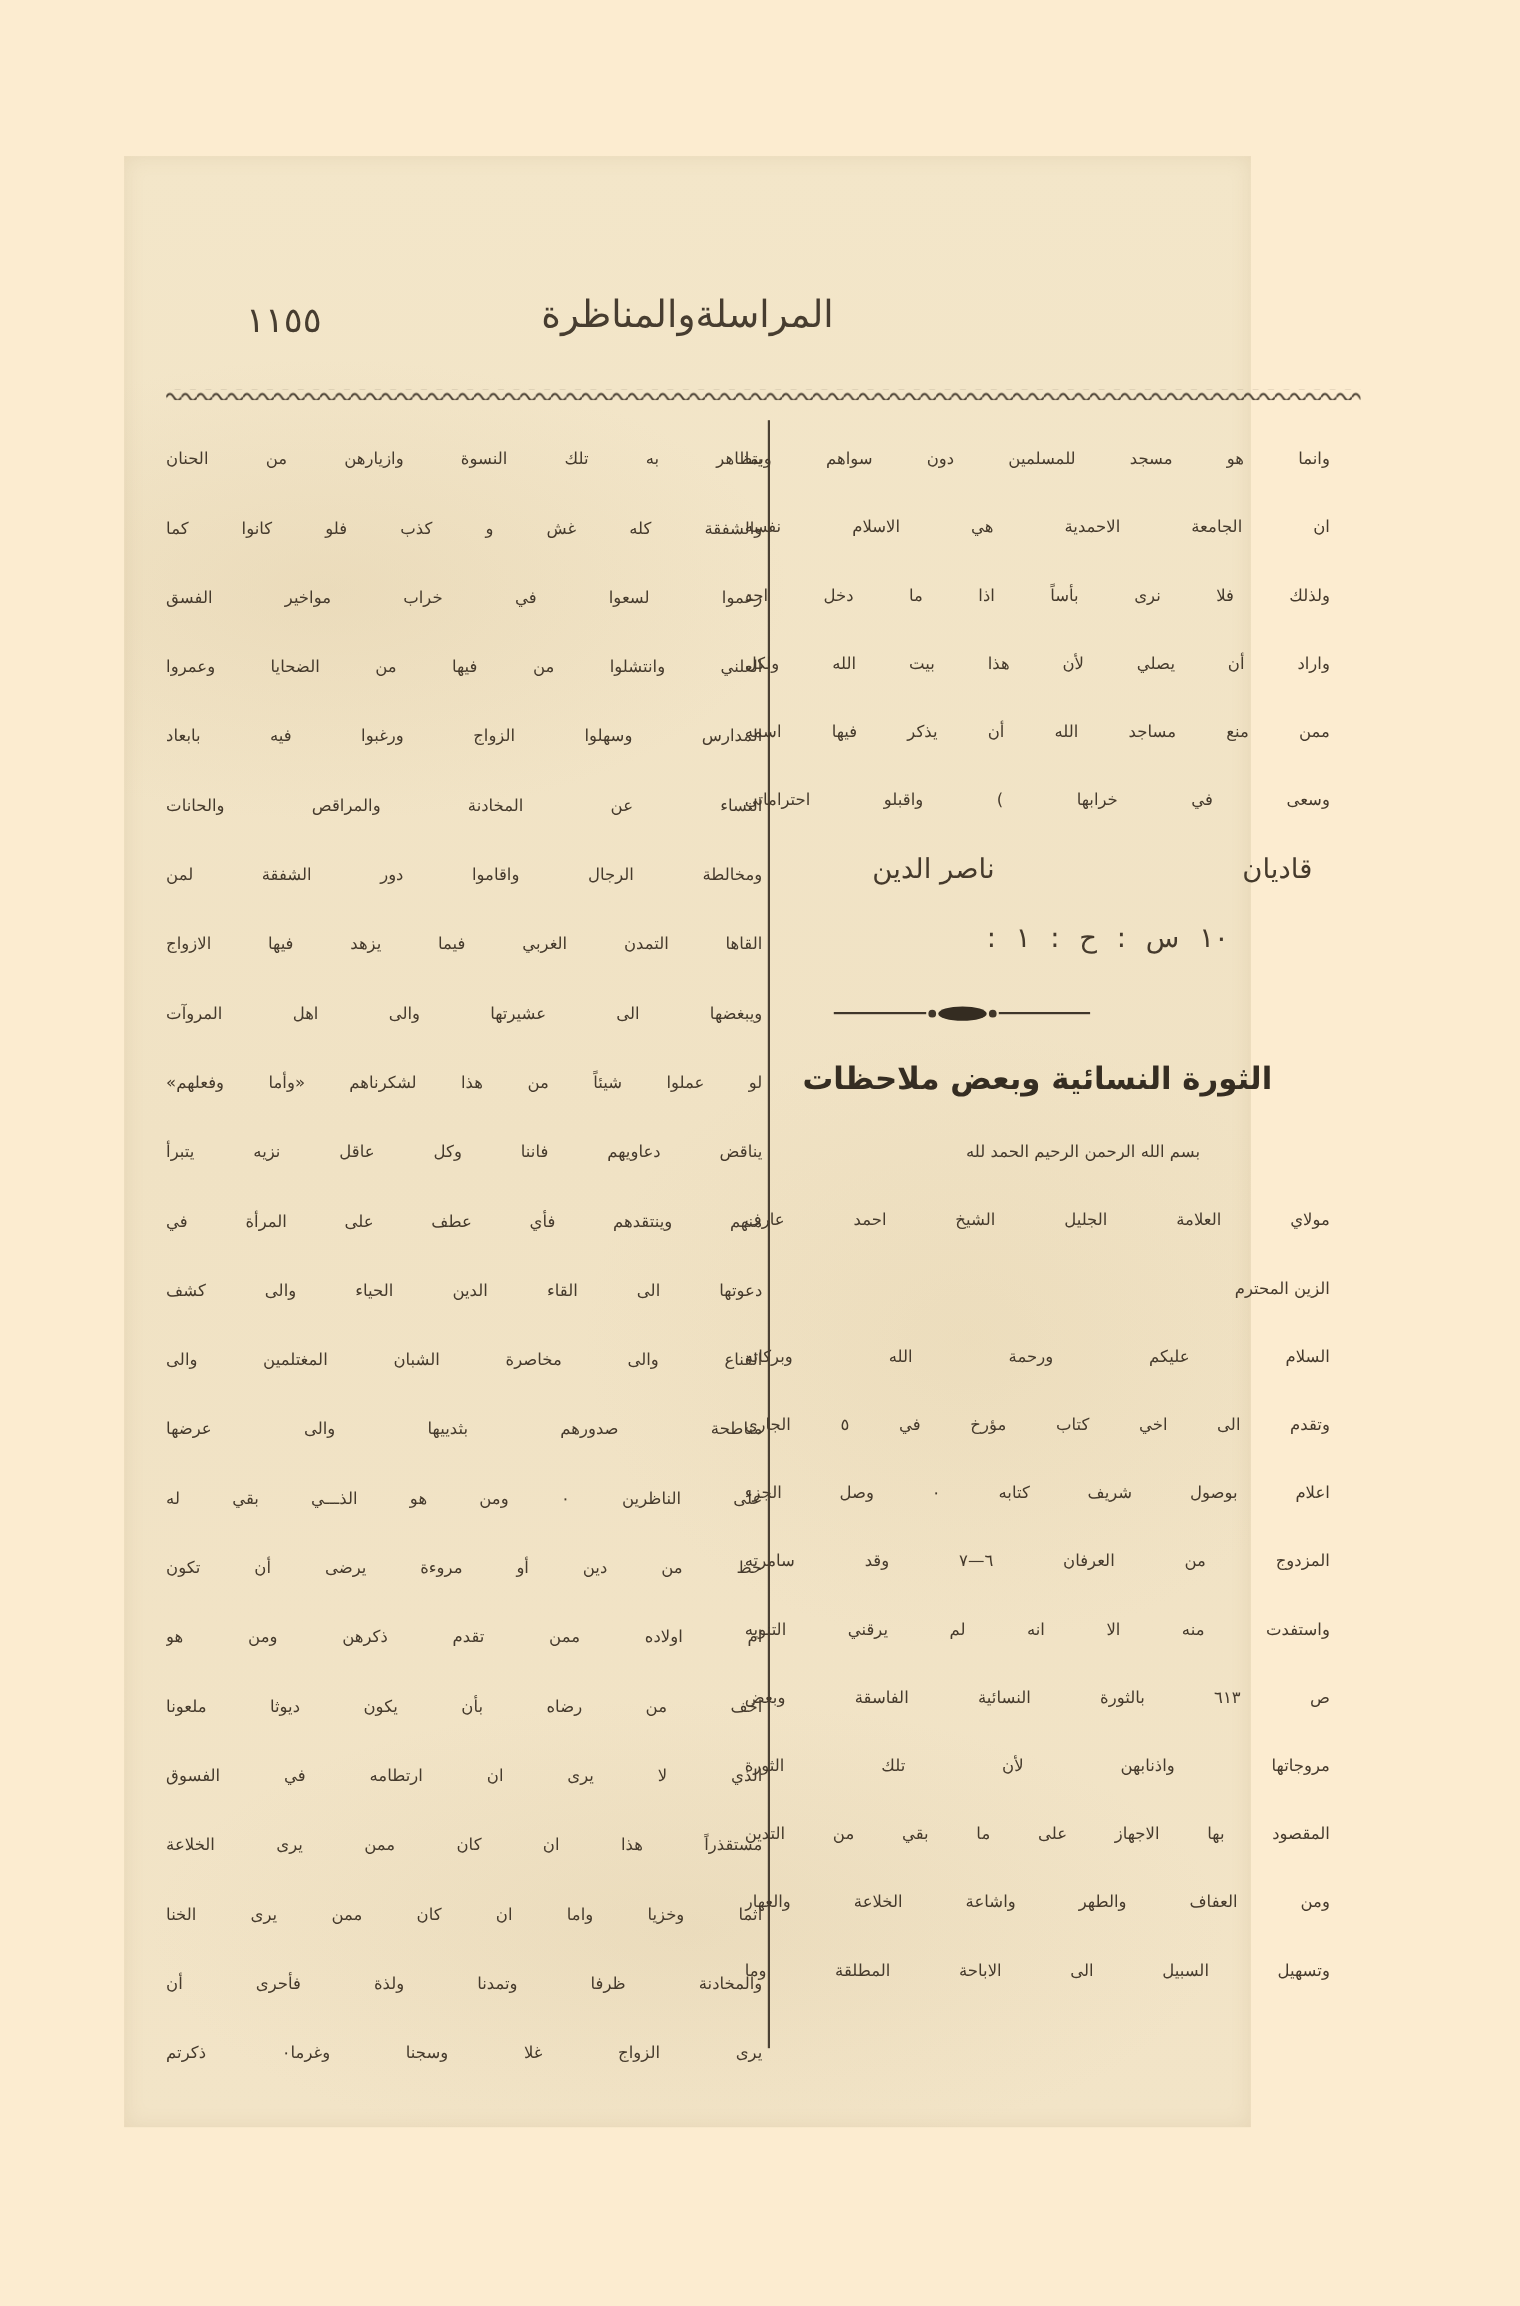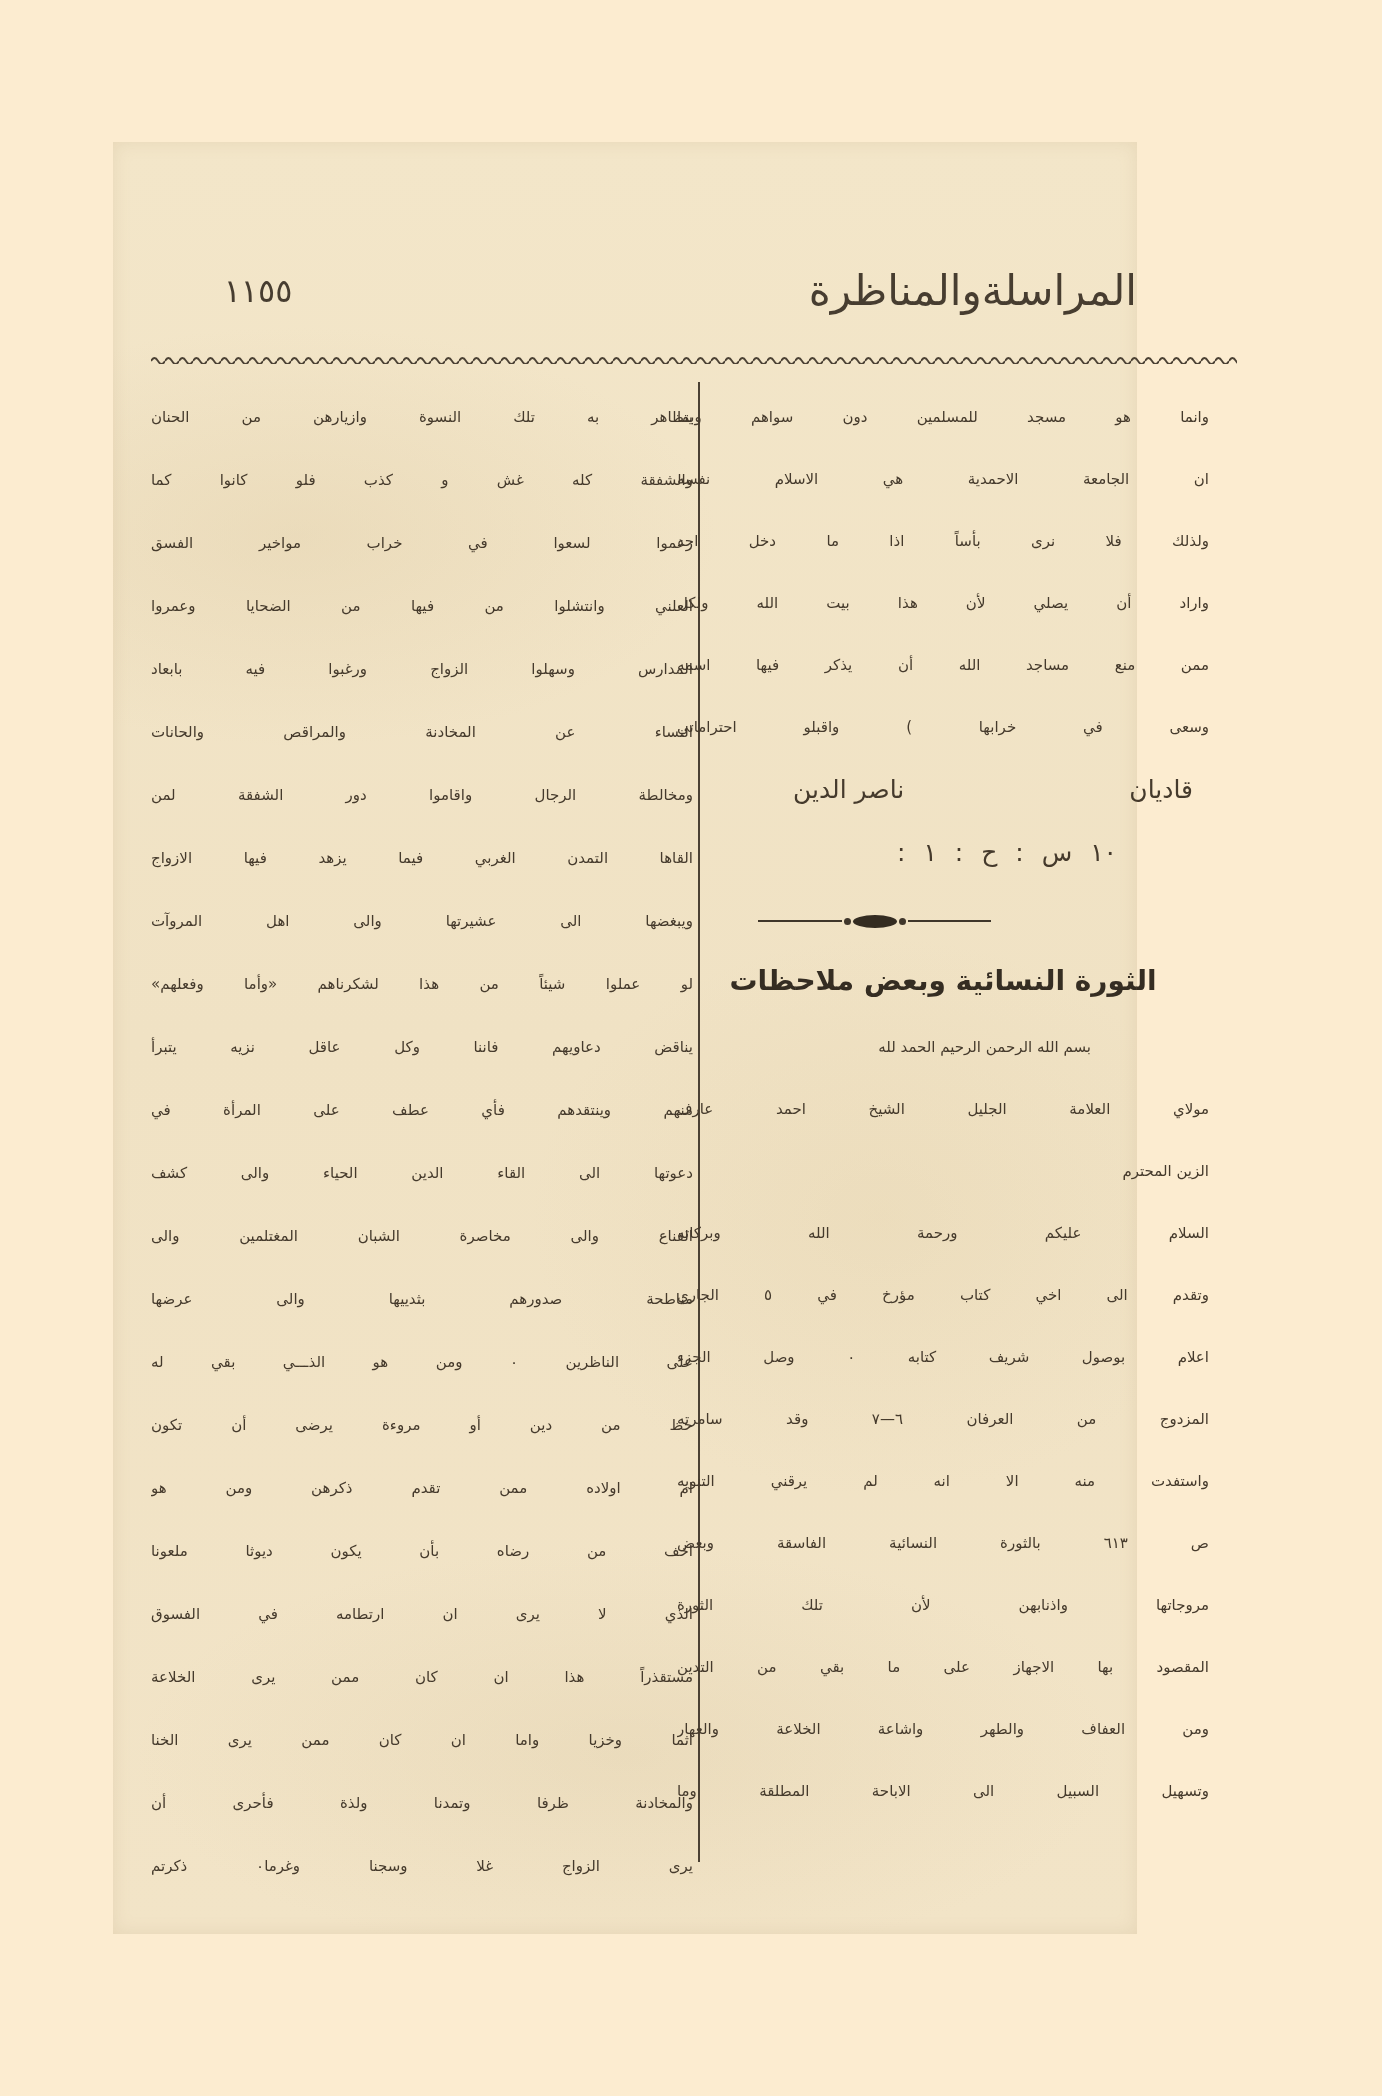--- a/index.html
+++ b/index.html
@@ -17,21 +17,21 @@
       radial-gradient(ellipse 700px 300px at 50% 90%, rgba(214,196,158,.25), transparent 70%),
       linear-gradient(180deg,#f3e6c9 0%,#f0e2c4 50%,#f2e4c7 100%);
     box-shadow:0 0 18px rgba(160,130,80,.15) inset;
   }
   .pageno{
     position:absolute;left:80px;top:130px;width:130px;
     font-size:32px;color:#473d30;text-align:center;
   }
   .ptitle{
     position:absolute;left:0;right:0;top:124px;
-    font-size:42px;color:#473d30;direction:rtl;
+    font-size:34px;color:#473d30;text-align:center;direction:rtl;
   }
   .wavy{position:absolute;left:38px;top:212px;}
   .coldiv{
     position:absolute;left:585px;top:240px;width:2px;height:1480px;
     background:#4b4134;
   }
   .col{position:absolute;top:244px;}
   .col-left{left:38px;width:542px;}
   .col-right{left:564px;width:532px;}
   .tline{

